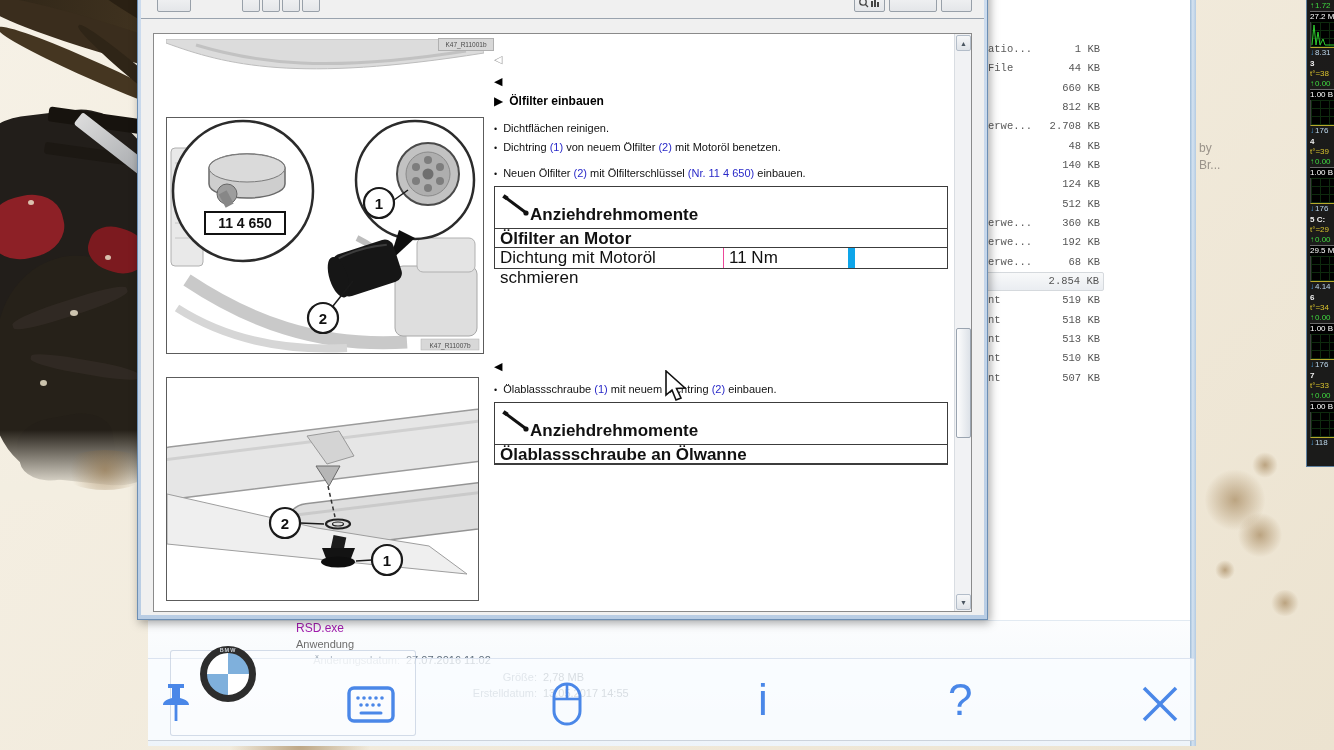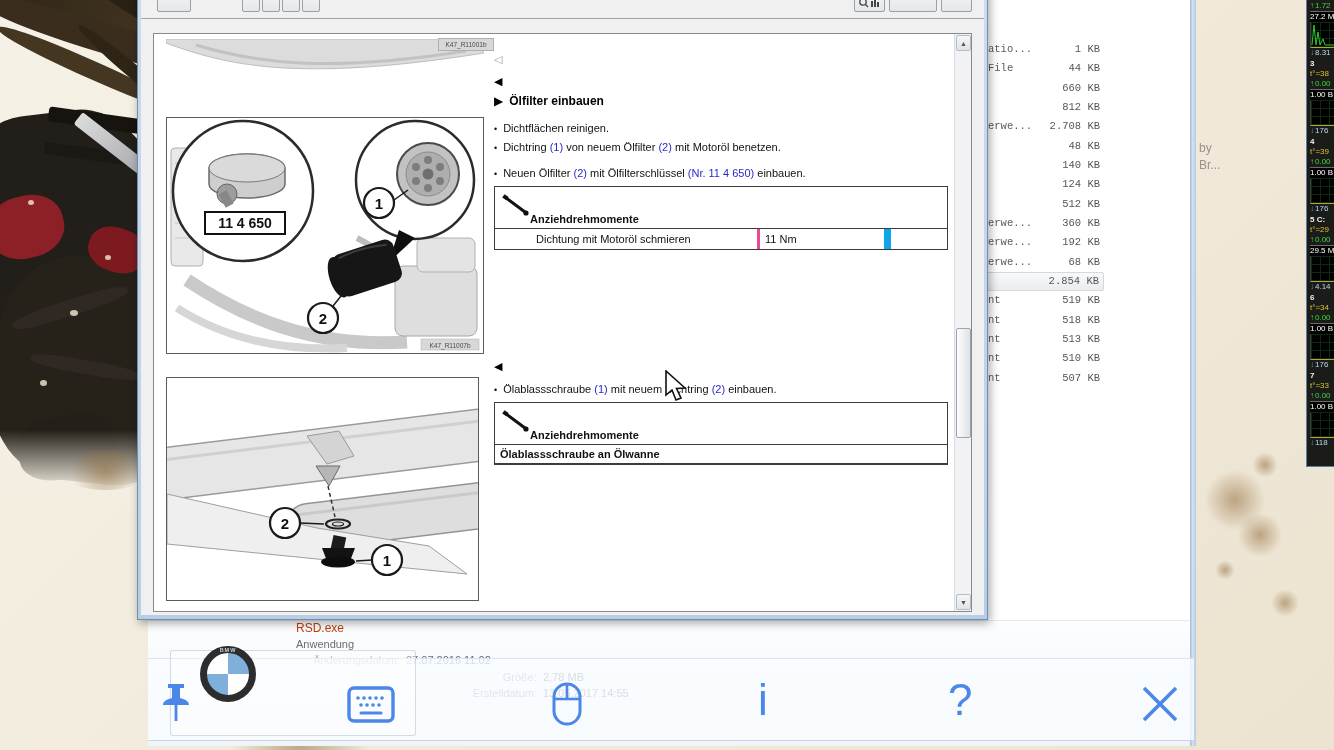--- a/index.html
+++ b/index.html
@@ -45,21 +45,21 @@
     background:linear-gradient(90deg,#9fbcd8,#d4e2f0 45%,#b4cbe2);}
   #file-list{left:986px;top:40px;width:118px;}
   .file-row{display:flex;height:19.33px;line-height:19.33px;font-size:10.5px;color:#5a5a5a;padding:0 4px 0 2px;font-family:Liberation Mono, monospace;}
   .file-row .f-type{flex:1;overflow:hidden;white-space:nowrap;}
   .file-row .f-size{width:62px;text-align:right;color:#555;}
   .file-row.selected{background:linear-gradient(#f8f9fa,#eaedf1);border:1px solid #d5d9dd;border-radius:2px;line-height:17.3px;}
 
   
   #details-pane{left:148px;top:620px;width:1042px;height:126px;
     background:linear-gradient(#fcfdfe,#eef4fa);border-top:1px solid #e2eaf2;}
-  .dp-name{position:absolute;left:148px;top:2px;font-size:12px;color:#c2410c;}
+  .dp-name{position:absolute;left:148px;top:2px;font-size:12px;color:#a21caf;}
   .dp-kind{position:absolute;left:148px;top:19px;font-size:11px;color:#6d6d6d;}
   .dp-label{position:absolute;font-size:11px;color:#8494a4;text-align:right;}
   .dp-value{position:absolute;font-size:11px;color:#5f6e7d;}
   #dp-iconbox{left:170px;top:650px;width:246px;height:86px;border:1px solid rgba(176,192,214,.55);
     background:rgba(255,255,255,.35);border-radius:3px;}
 
   
   #rsd-window{left:137px;top:-26px;width:851px;height:646px;
     background:linear-gradient(#cddcee,#b9cde4);border:1px solid #6d8fb4;
     box-shadow:2px 3px 9px rgba(0,0,0,.35);}
@@ -81,27 +81,27 @@
   
   .fig{position:absolute;border:1px solid #5c5c5c;background:#fff;}
   .figlabel{position:absolute;background:#d8d8d8;color:#4a4a4a;font-size:6.5px;line-height:11px;
     text-align:center;border:0.5px solid #b0b0b0;}
   .doc-nav{position:absolute;left:340px;font-size:11px;}
   .bullet-line{position:absolute;left:340px;width:454px;font-size:11px;color:#111;}
   .blt{margin-right:6px;font-size:9px;}
   .lk{color:#2929c8;}
   .doc-title{position:absolute;left:340px;font-size:12px;color:#000;}
   .doc-title b{margin-left:6px;}
-  .tq-table{position:absolute;left:340px;width:454px;border:1.5px solid #3c3c3c;background:#fff;font-size:11px;color:#111;}
+  .tq-table{position:absolute;left:340px;width:454px;border:1.5px solid #3c3c3c;background:#fff;font-size:17px;color:#111;}
   .tq-head{height:42px;border-bottom:1px solid #3c3c3c;position:relative;}
   .tq-label{position:absolute;left:35px;bottom:3px;font-weight:bold;}
   .tq-icon{position:absolute;left:7px;top:7px;}
   .tq-group{height:19px;line-height:19px;border-bottom:1px solid #3c3c3c;font-weight:bold;padding-left:5px;}
   .tq-row{display:flex;height:20px;line-height:20px;}
-  .tq-c1{width:229px;border-right:3px solid #ec4899;padding-left:5px;margin-left:36px;}
+  .tq-c1{width:229px;border-right:1px solid #ec4899;padding-left:5px;}
   .tq-c2{width:131px;border-right:7px solid #0ea5e9;padding-left:5px;}
   .tq-c3{flex:1;}
 
   
   #overlay-bar{left:148px;top:658px;width:1046px;height:83px;
     background:rgba(250,252,255,.78);border-top:1px solid rgba(215,224,238,.9);
     border-bottom:1px solid #ccd3dc;}
   .ov-glyph{position:absolute;color:#4a87e8;font-size:44px;font-weight:400;}
   #bmw-roundel{left:200px;top:646px;width:56px;height:56px;border-radius:50%;
     background:conic-gradient(#7fb0dc 0 90deg,#fff 90deg 180deg,#7fb0dc 180deg 270deg,#fff 270deg 360deg);
@@ -352,20 +352,21 @@
 
         <div class="tq-table" style="top:152px;">
           <div class="tq-head">
             <svg class="tq-icon" width="28" height="24" viewBox="0 0 28 24">
               <line x1="3" y1="3" x2="23" y2="18" stroke="#111" stroke-width="3"></line>
               <rect x="1" y="1" width="5" height="4" fill="#111" transform="rotate(35 3 3)"></rect>
               <circle cx="24" cy="19" r="2.6" fill="#111"></circle>
             </svg>
             <span class="tq-label">Anziehdrehmomente</span>
           </div>
+          <div class="tq-group">Ölfilter an Motor</div>
           <div class="tq-row">
             <span class="tq-c1">Dichtung mit Motoröl schmieren</span>
             <span class="tq-c2">11 Nm</span>
             <span class="tq-c3"></span>
           </div>
         </div>
 
         <div class="doc-nav" style="top:326px;color:#000;">◀</div>
         <div class="bullet-line" style="top:349px;"><span class="blt">•</span><span>Ölablassschraube </span><span class="lk">(1)</span><span> mit neuem Dichtring </span><span class="lk">(2)</span><span> einbauen.</span></div>
 

